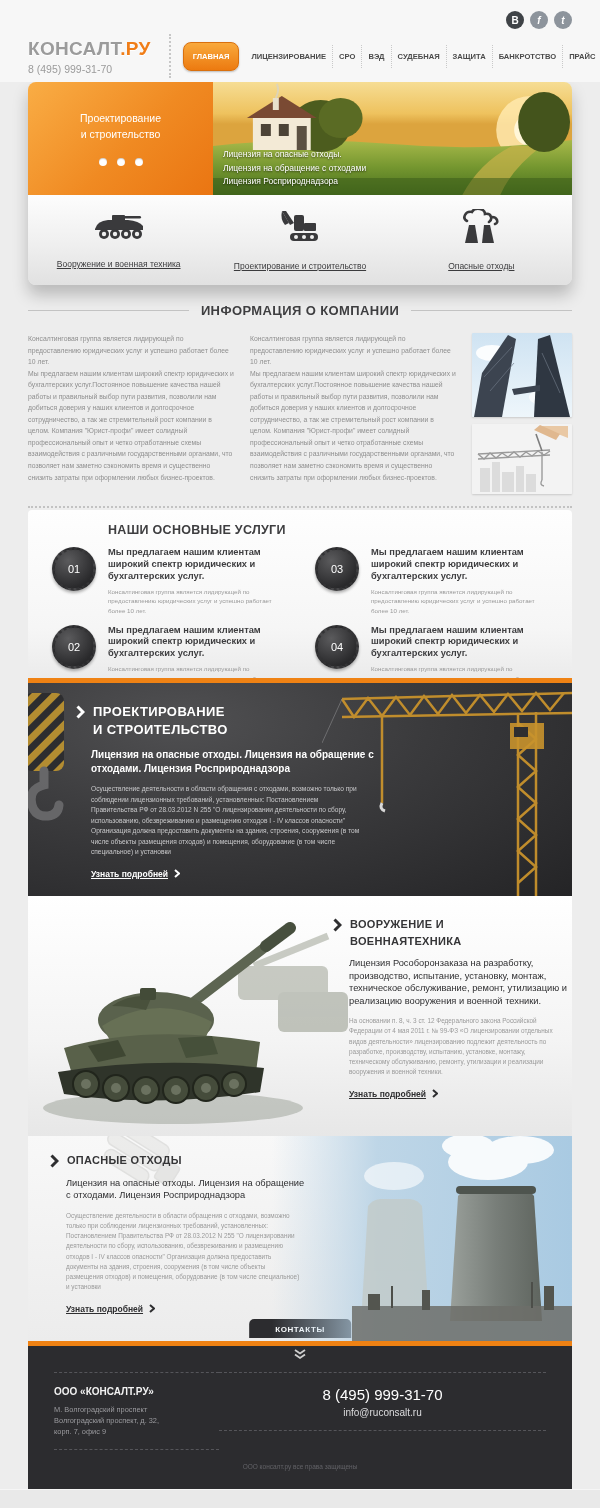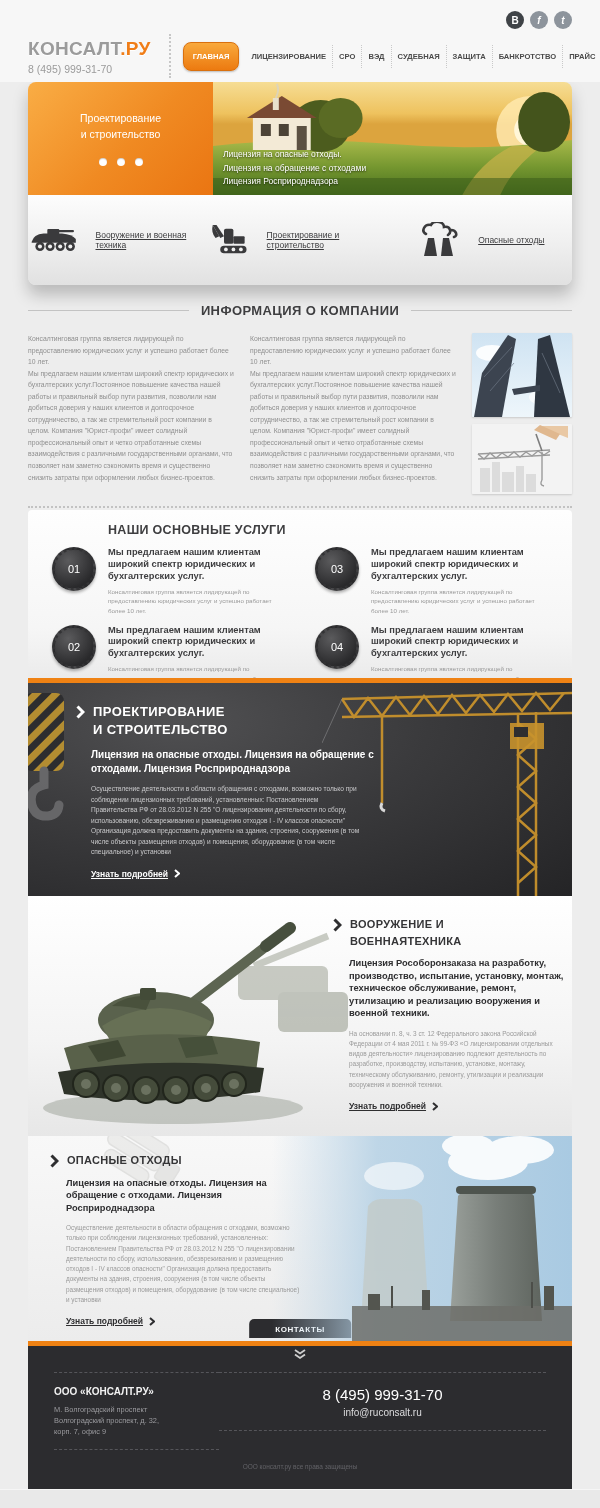--- a/index.html
+++ b/index.html
@@ -27,21 +27,21 @@
   .hero { display:flex; height:113px; }
   .hero-left { width:185px; background:linear-gradient(135deg,#f9ad45 0%,#f08a22 55%,#ea7512 100%); color:#fff;
     display:flex; flex-direction:column; align-items:center; justify-content:center; gap:15px; cursor:pointer; }
   .hero-title { font-size:10.5px; text-align:center; white-space:pre-line; line-height:1.5; }
   .dots { display:flex; gap:10px; }
   .dot { width:8px; height:8px; border-radius:50%; background:#fff; box-shadow:inset 0 1px 1px rgba(0,0,0,.2); cursor:pointer; }
   .hero-right { flex:1; position:relative; overflow:hidden; }
   .hero-right svg { position:absolute; inset:0; }
   .hero-caption { position:absolute; left:10px; bottom:7px; color:#fff; font-size:8.5px; line-height:1.55; text-shadow:0 1px 2px rgba(0,0,0,.65); }
   .quicklinks { height:90px; background:linear-gradient(180deg,#fdfdfd 0%,#efefef 55%,#e1e1e1 100%); display:flex; }
-  .quicklink { flex:1; display:flex; flex-direction:row; align-items:center; justify-content:center; gap:16px; cursor:pointer; }
+  .quicklink { flex:1; display:flex; flex-direction:column; align-items:center; justify-content:center; gap:16px; cursor:pointer; }
   .ql-label { font-size:8.5px; color:#3b3b3d; text-decoration:underline; }
 
   
   .about { margin:18px 28px 12px; }
   .about-title-row { display:flex; align-items:center; gap:12px;justify-content:center; }
   .hline { flex:1; height:1px; background:#c3c3c3; }
   .about-title { font-size:13px; font-weight:bold; color:#3e3e40; letter-spacing:.4px; }
   .about-body { display:flex; gap:16px; margin-top:15px; min-height:120px; }
   .about-col { flex:1; font-size:6.8px; line-height:1.7; color:#8f8f8f; white-space:pre-line; }
   .about-imgs { width:100px; flex:none; display:flex; flex-direction:column; gap:7px; }
@@ -72,21 +72,21 @@
   .c-body { font-size:6.6px; color:#c9c9cb; line-height:1.6; margin:9px 0 0 15px; width:275px; }
   .c-link { display:inline-flex; align-items:center; gap:6px; margin:11px 0 0 15px; color:#fff; font-size:8.5px; font-weight:bold; text-decoration:underline; cursor:pointer; }
   .construction .art { position:absolute; right:0; top:0; z-index:1; }
   .construction .hook-art { position:absolute; left:-6px; top:10px; z-index:2; opacity:.85; }
 
   
   .military { margin:0 28px; height:240px; position:relative; overflow:hidden; background:linear-gradient(180deg,#ffffff 0%,#f4f4f4 60%,#e7e7e7 100%); }
   .military .art { position:absolute; left:0; bottom:0; z-index:1; }
   .m-content { position:absolute; left:305px; top:20px; width:240px; z-index:2; }
   .m-title { font-size:11px; font-weight:bold; color:#353537; line-height:1.5; letter-spacing:.3px; }
-  .m-sub { font-size:9.3px; font-weight:bold; color:#2e2e30; line-height:1.35; margin:8px 0 0 16px; }
+  .m-sub { font-size:9.3px; font-weight:normal; color:#2e2e30; line-height:1.35; margin:8px 0 0 16px; }
   .m-body { font-size:6.4px; color:#9a9a9a; line-height:1.6; margin:9px 0 0 16px; width:215px; }
   .m-link { display:inline-flex; align-items:center; gap:6px; margin:11px 0 0 16px; color:#2e2e30; font-size:8.5px; font-weight:bold; text-decoration:underline; cursor:pointer; }
 
   
   .waste { margin:0 28px; height:205px; position:relative; overflow:hidden; background:linear-gradient(180deg,#f8f8f8,#ececec); }
   .waste .art { position:absolute; right:0; top:0; z-index:1; }
   .waste .bulb-art { position:absolute; left:50px; top:-14px; z-index:1; opacity:.55; }
   .w-content { position:absolute; left:22px; top:16px; width:255px; z-index:2; }
 
   

